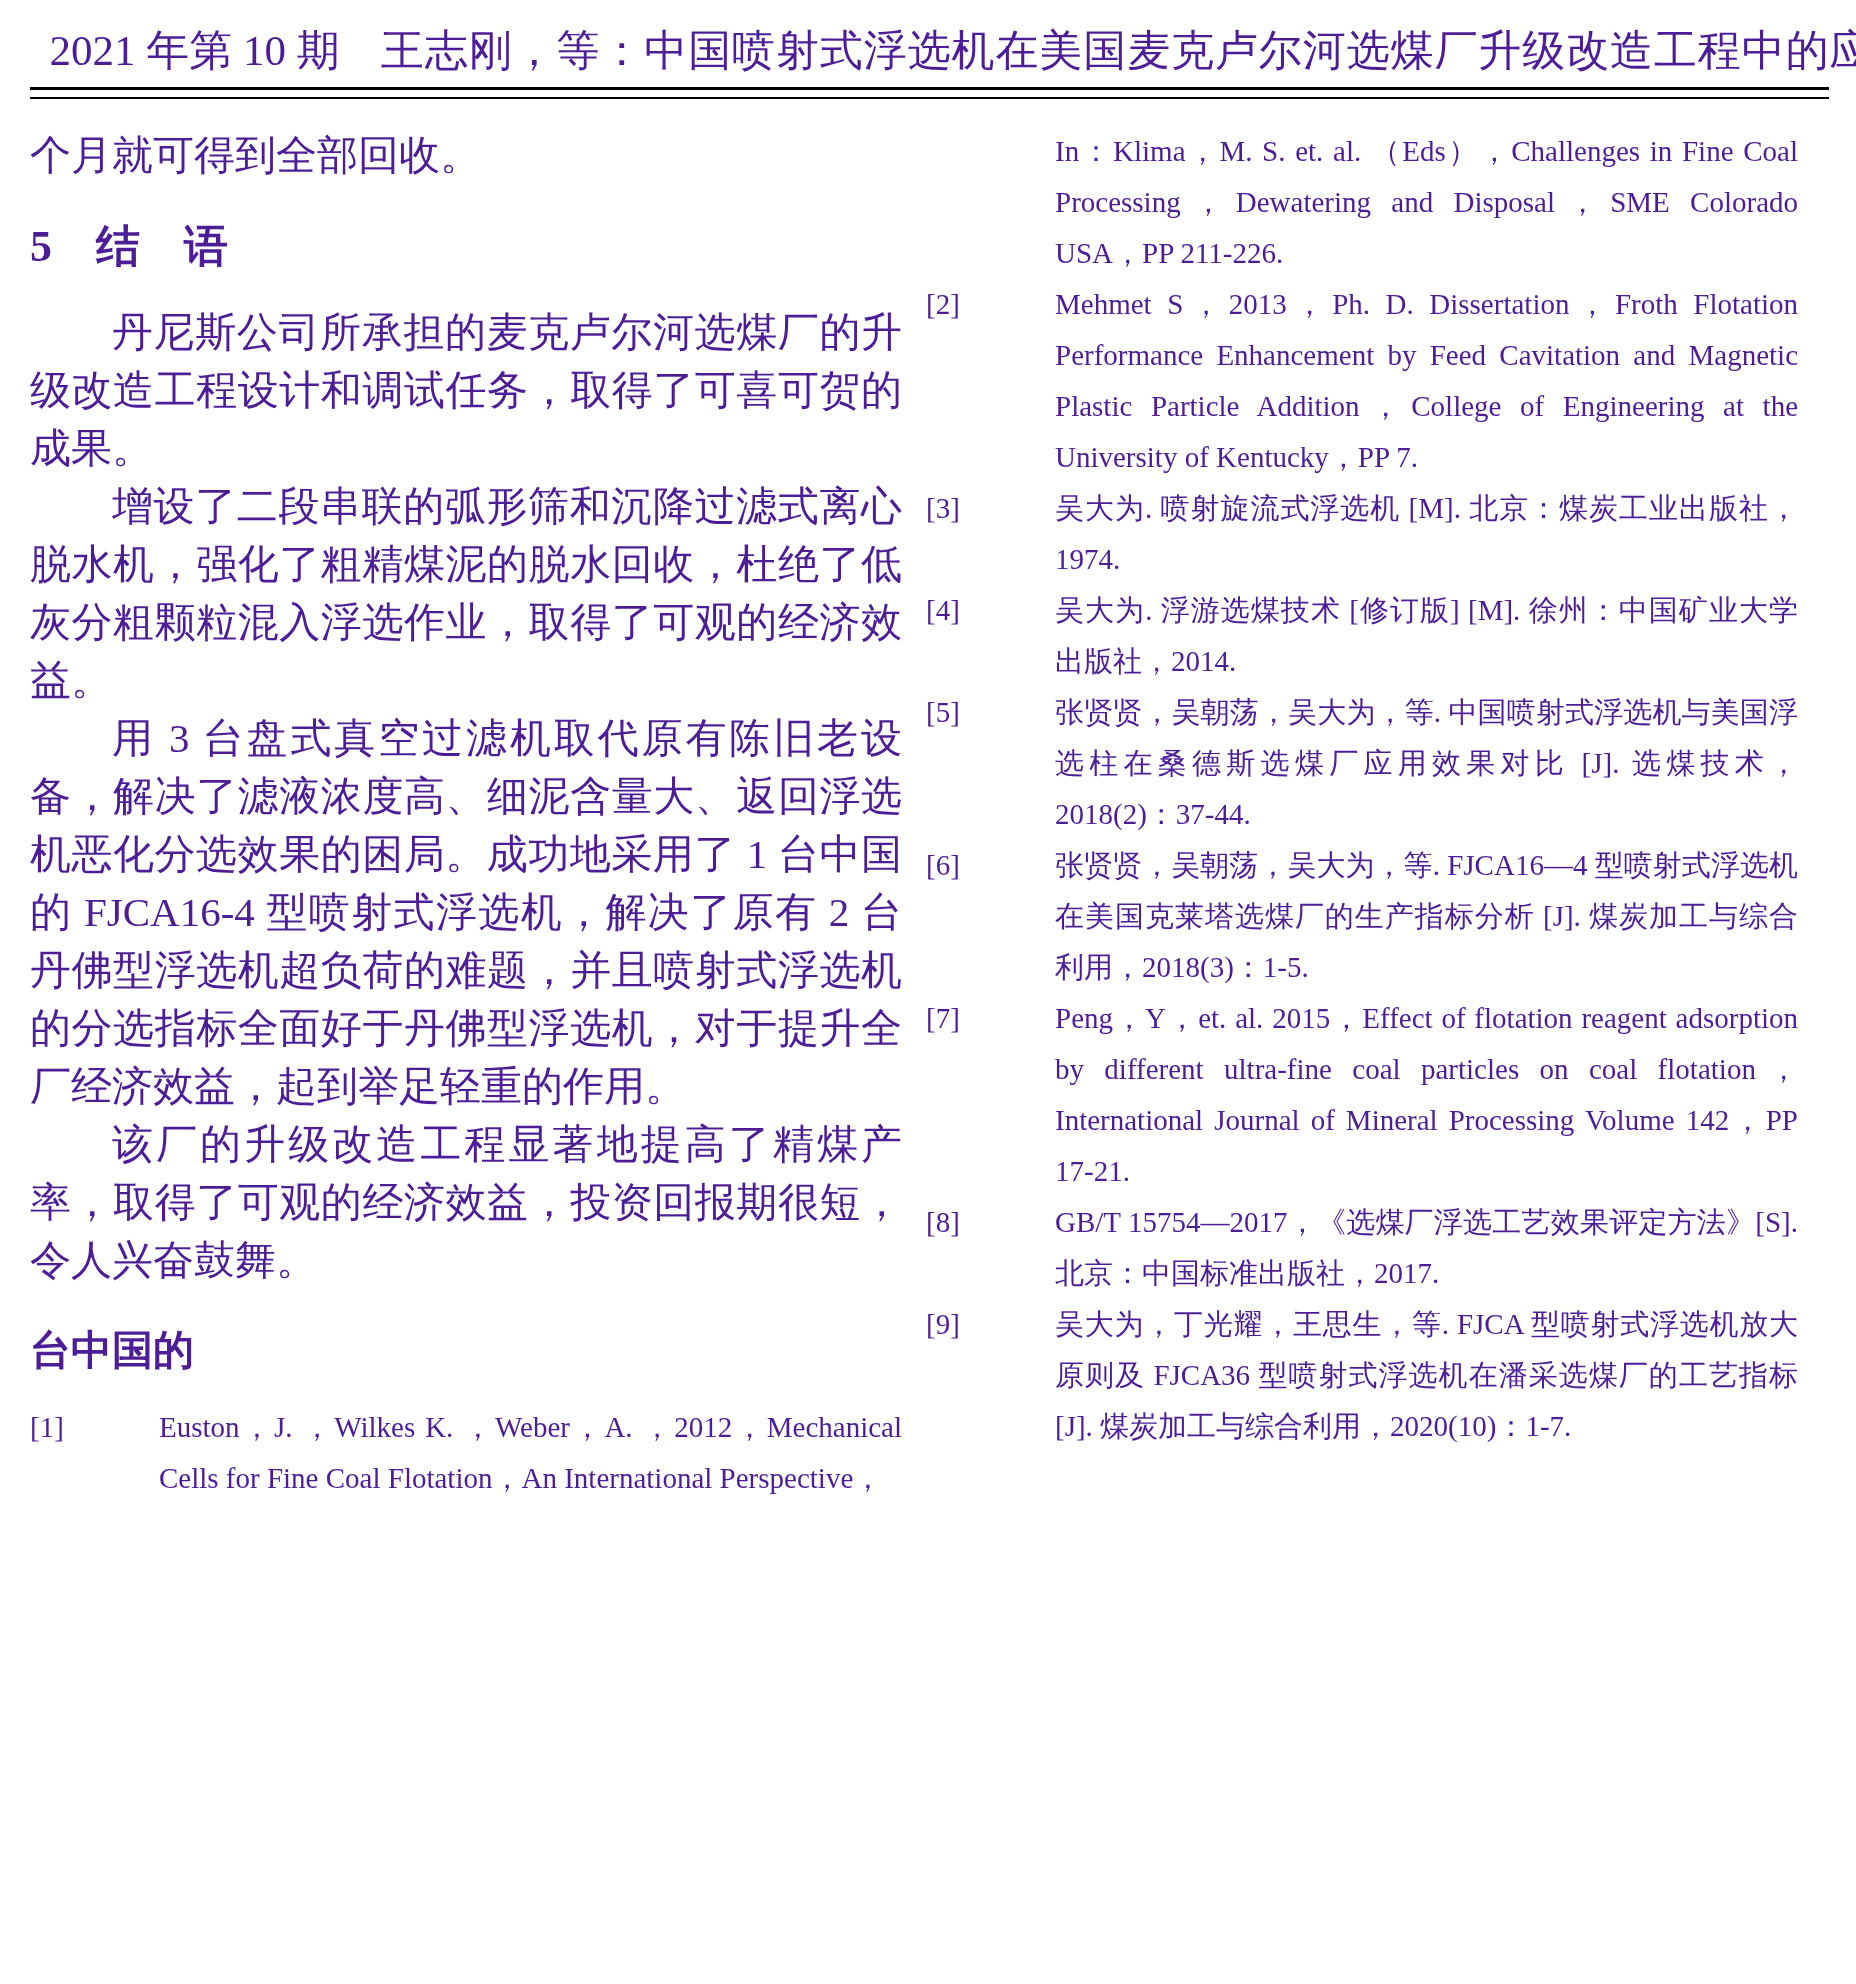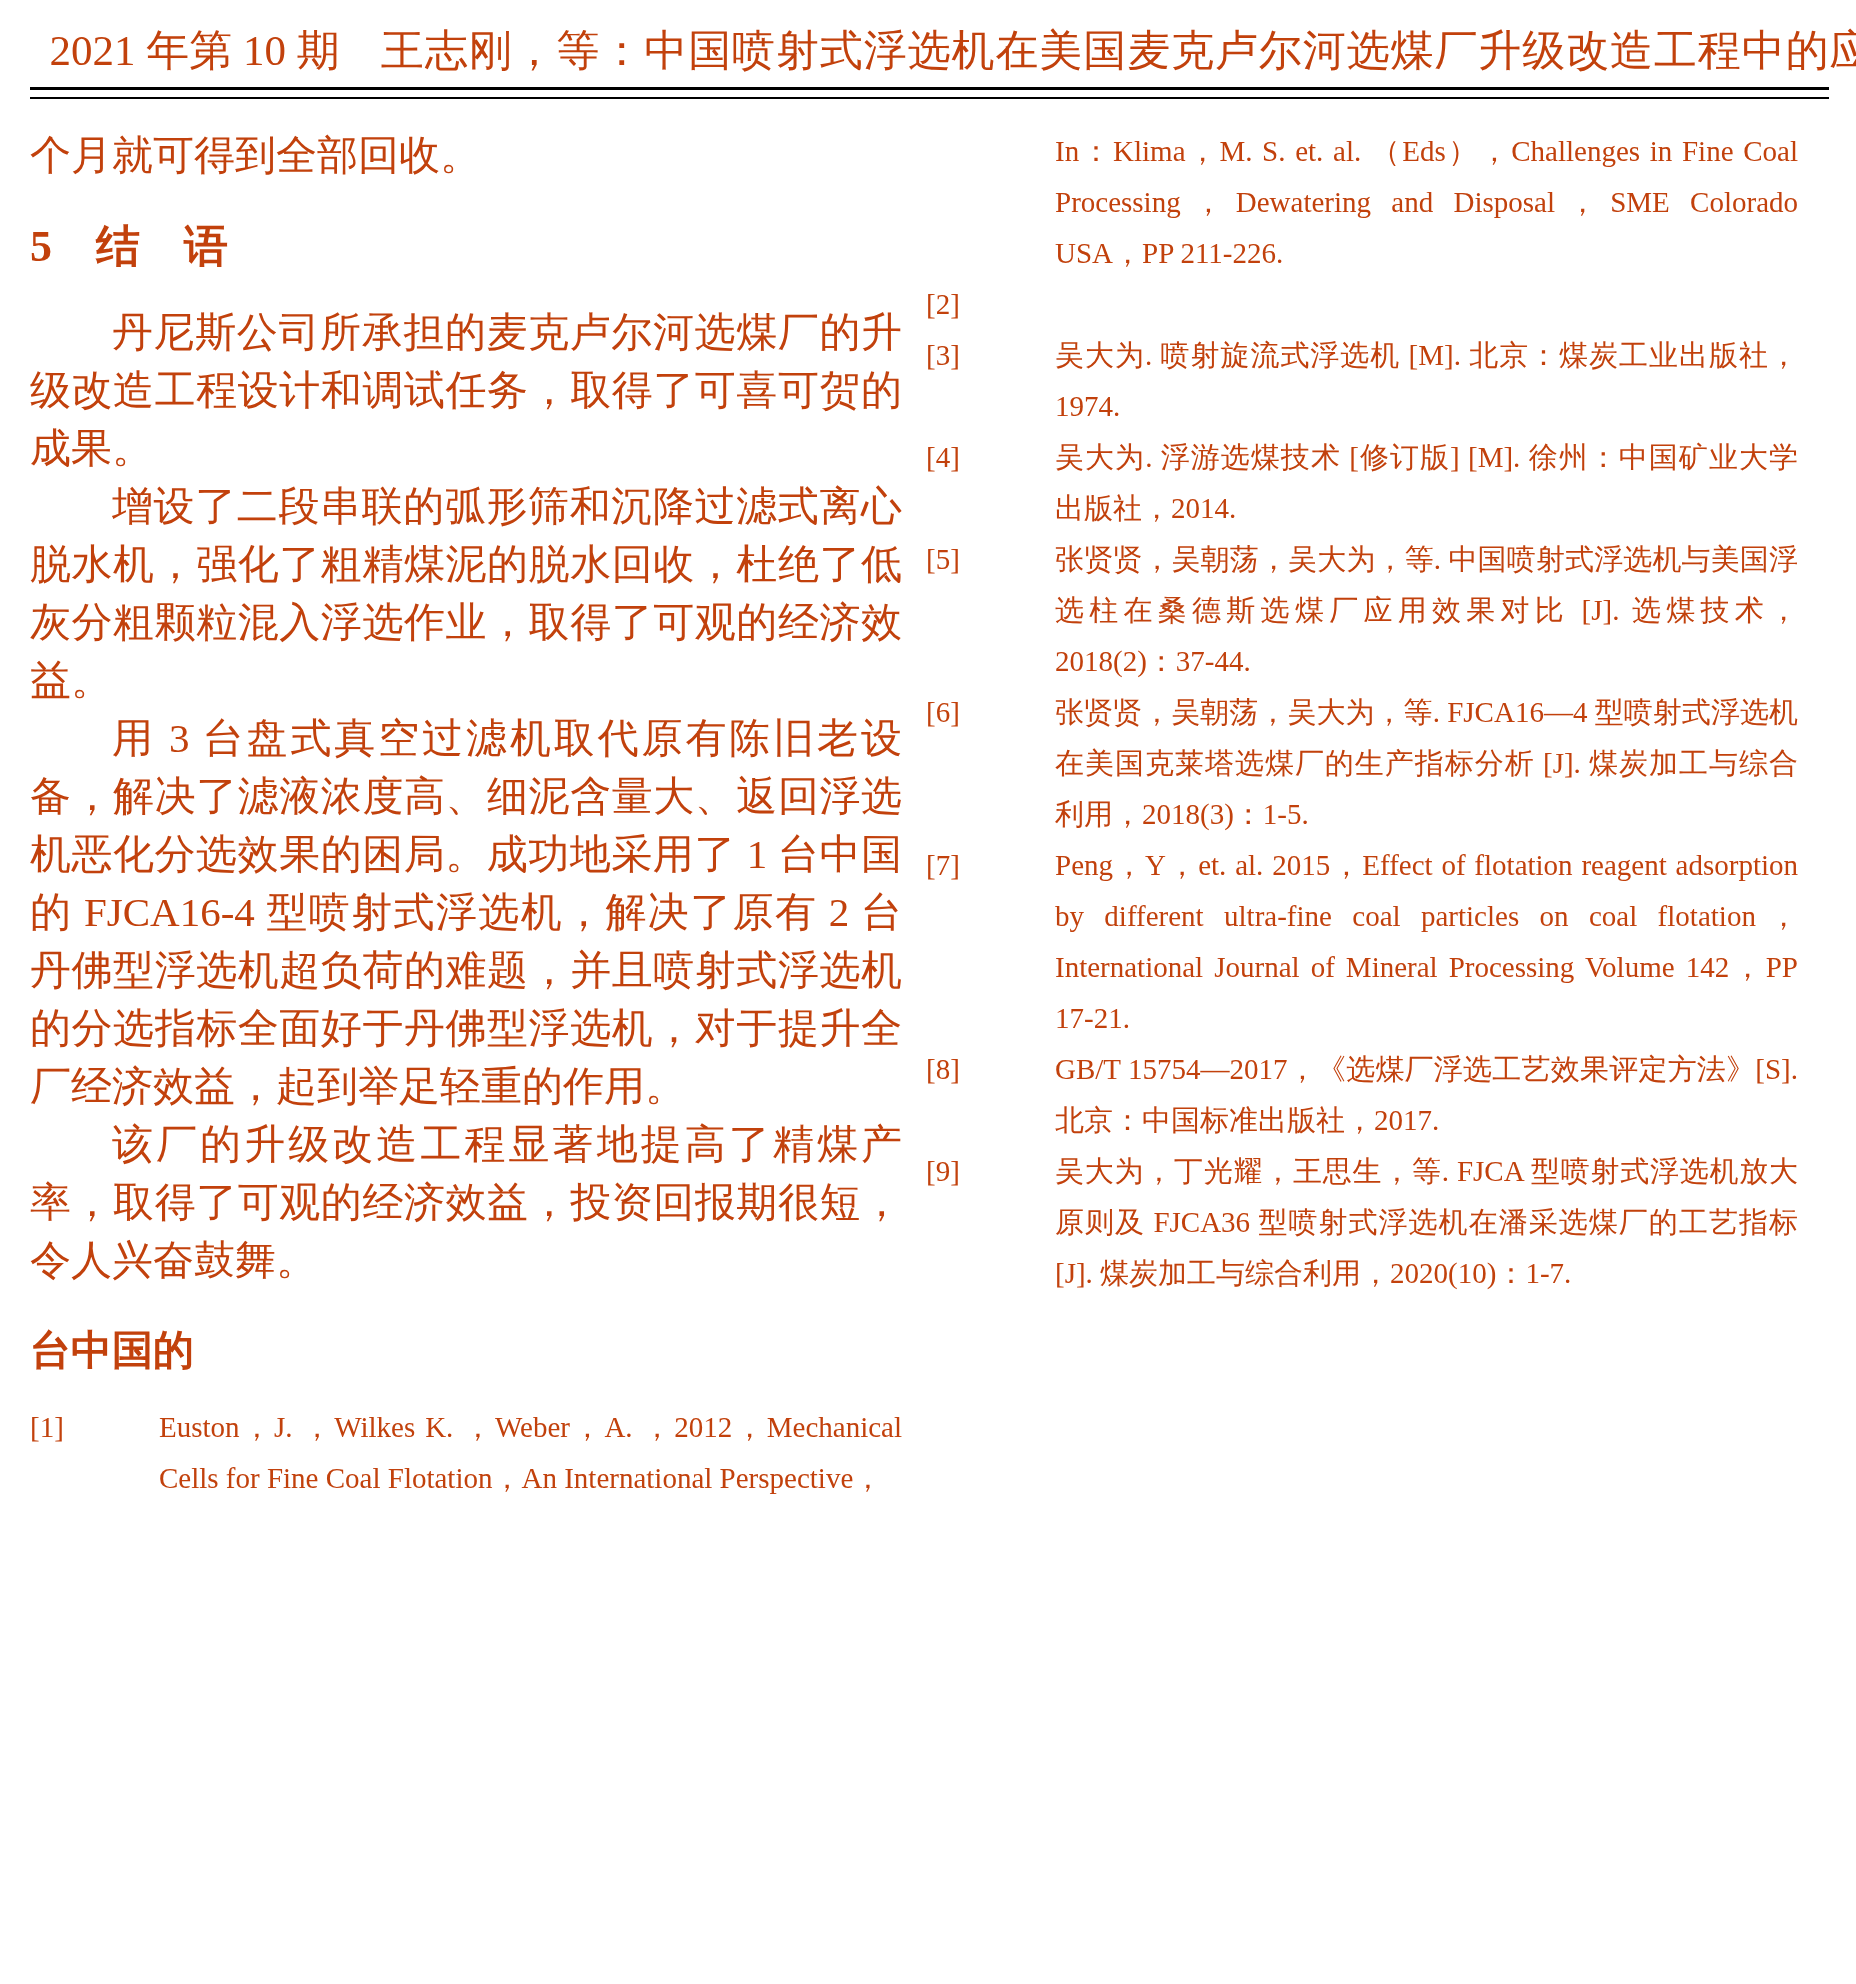--- a/index.html
+++ b/index.html
@@ -6,21 +6,21 @@
     margin: 0;
     padding: 0;
     background: #ffffff;
   }
   .page {
     position: relative;
     width: 1856px;
     height: 1984px;
     box-sizing: border-box;
     background: #ffffff;
-    color: #c2410c;
+    color: #4c1d95;
     font-family: "Liberation Serif", "DejaVu Serif", serif;
     padding: 23px 27px 0 30px;
     overflow: hidden;
   }
   
   .page-header {
     display: flex;
     align-items: baseline;
     white-space: nowrap;
     font-size: 43px;
@@ -109,20 +109,21 @@
         <span class="ref-label">[1]</span>
         <span class="ref-text">Euston，J. ，Wilkes K. ，Weber，A. ，2012，Mechanical Cells for Fine Coal Flotation，An International Perspective，</span>
       </div>
     </section>
 
     <section class="col">
       <p class="ref-cont">In：Klima，M. S. et. al. （Eds），Challenges in Fine Coal Processing，Dewatering and Disposal，SME Colorado USA，PP 211-226.</p>
 
       <div class="ref">
         <span class="ref-label">[2]</span>
+        <span class="ref-text">Mehmet S，2013，Ph. D. Dissertation，Froth Flotation Performance Enhancement by Feed Cavitation and Magnetic Plastic Particle Addition，College of Engineering at the University of Kentucky，PP 7.</span>
       </div>
       <div class="ref">
         <span class="ref-label">[3]</span>
         <span class="ref-text">吴大为. 喷射旋流式浮选机 [M]. 北京：煤炭工业出版社，1974.</span>
       </div>
       <div class="ref">
         <span class="ref-label">[4]</span>
         <span class="ref-text">吴大为. 浮游选煤技术 [修订版] [M]. 徐州：中国矿业大学出版社，2014.</span>
       </div>
       <div class="ref">

